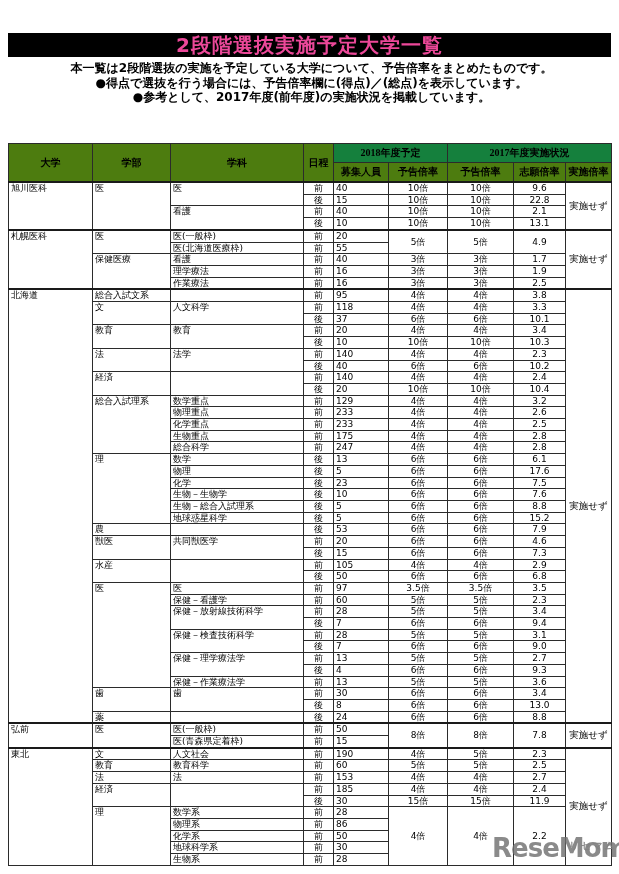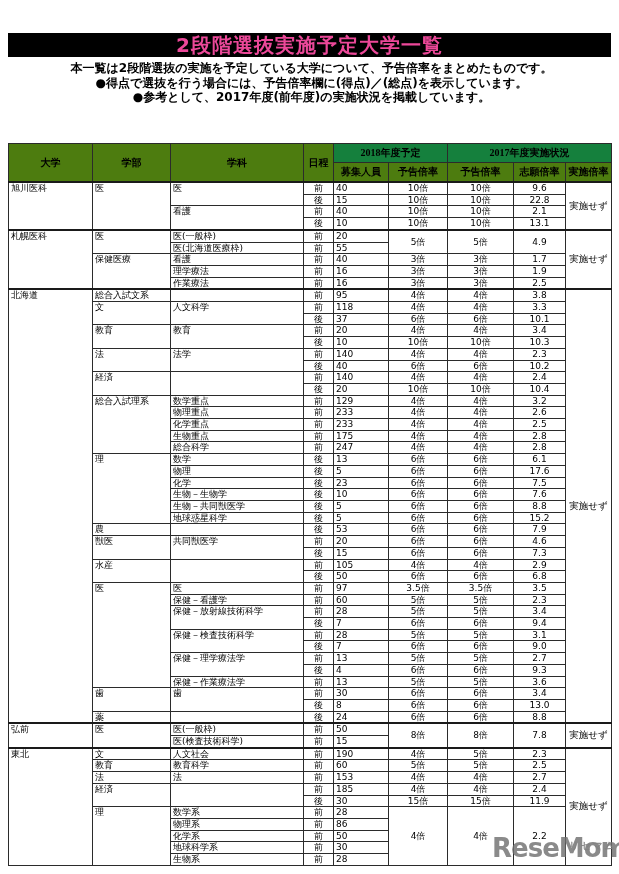--- a/index.html
+++ b/index.html
@@ -326,21 +326,21 @@
         </tr>
         <tr>
           <td class="c-dept">生物－生物学</td>
           <td class="c-sch">後</td>
           <td class="c-cap">10</td>
           <td class="c-n18">6倍</td>
           <td class="c-n17">6倍</td>
           <td class="c-app">7.6</td>
         </tr>
         <tr>
-          <td class="c-dept">生物－共同獣医学</td>
+          <td class="c-dept">生物－総合入試理系</td>
           <td class="c-sch">後</td>
           <td class="c-cap">5</td>
           <td class="c-n18">6倍</td>
           <td class="c-n17">6倍</td>
           <td class="c-app">8.8</td>
         </tr>
         <tr>
           <td class="c-dept">地球惑星科学</td>
           <td class="c-sch">後</td>
           <td class="c-cap">5</td>
@@ -489,21 +489,21 @@
           <td class="c-fac" rowspan="2">医</td>
           <td class="c-dept">医(一般枠)</td>
           <td class="c-sch">前</td>
           <td class="c-cap">50</td>
           <td class="c-n18" rowspan="2">8倍</td>
           <td class="c-n17" rowspan="2">8倍</td>
           <td class="c-app" rowspan="2">7.8</td>
           <td class="c-act" rowspan="2">実施せず</td>
         </tr>
         <tr>
-          <td class="c-dept">医(検査技術科学)</td>
+          <td class="c-dept">医(青森県定着枠)</td>
           <td class="c-sch">前</td>
           <td class="c-cap">15</td>
         </tr>
         <tr class="group-start">
           <td class="c-univ" rowspan="10">東北</td>
           <td class="c-fac">文</td>
           <td class="c-dept">人文社会</td>
           <td class="c-sch">前</td>
           <td class="c-cap">190</td>
           <td class="c-n18">4倍</td>

